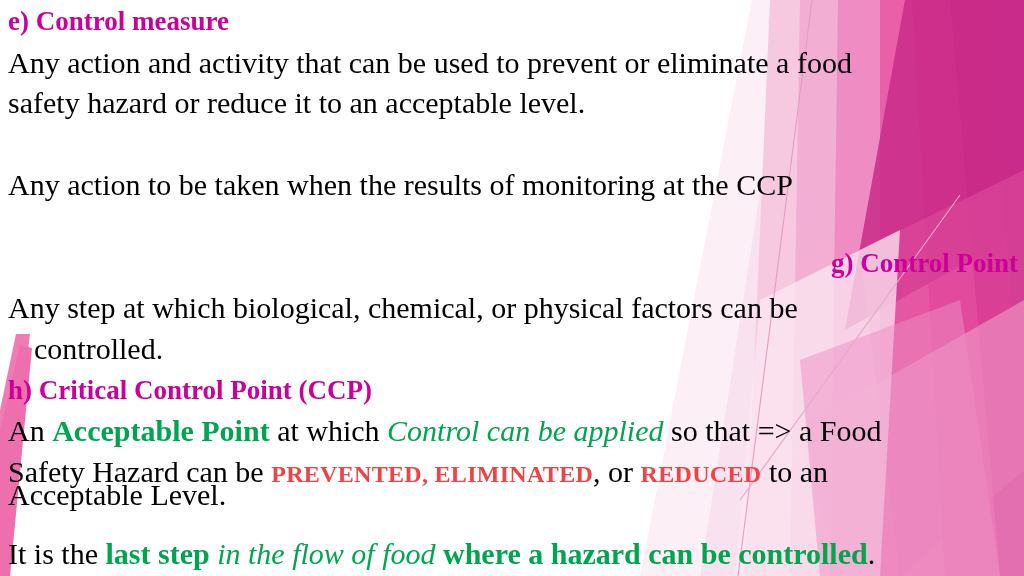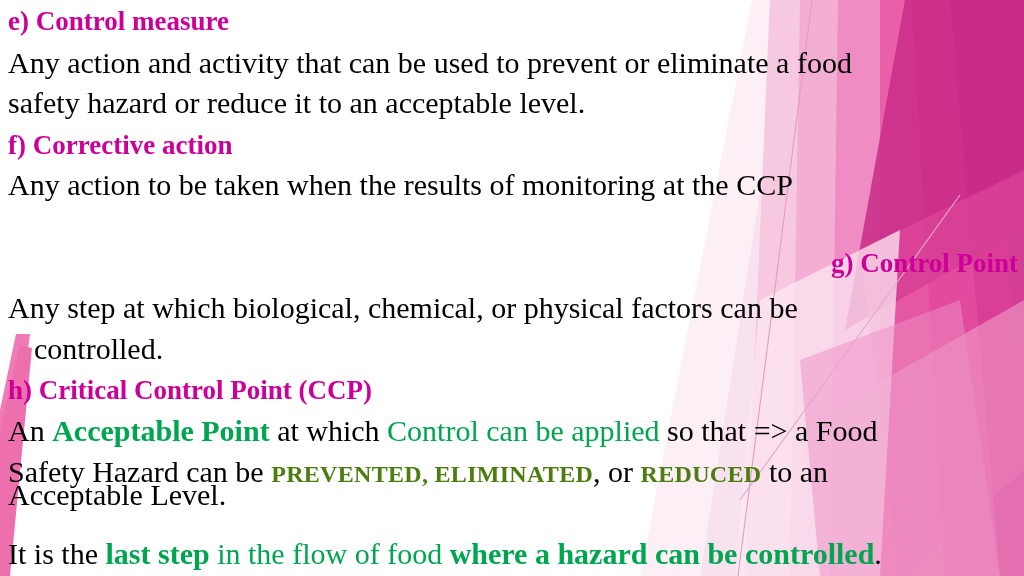--- a/index.html
+++ b/index.html
@@ -34,24 +34,24 @@
     font-size:30px;
     line-height:30px;
     color:#000000;
     letter-spacing:0px;
   }
   .heading{
     color:#CC0099;
     font-weight:bold;
     font-size:27px;
   }
-  .green{ color:#00A550; }
+  .green{ color:#00A550;font-style:italic; }
   .green-b{ color:#00A550; font-weight:bold; }
   .smallcaps{
-    color:#4d7c0f;
+    color:#ef4444;
     font-weight:bold;
     font-size:24px;
     font-variant:small-caps;
     letter-spacing:0.3px;
   }
 </style>
 </head>
 <body>
 
 <div id="slide">
@@ -80,21 +80,20 @@
   <svg id="deco-left" viewBox="0 0 1024 576" preserveAspectRatio="none">
     <polygon points="16,334 30,334 0,576 0,410" fill="#F07CB5"></polygon>
     <polygon points="20,345 32,348 10,576 0,576 0,430" fill="#EE6FAE"></polygon>
   </svg>
 
   <div id="content">
 
     <div class="line heading" style="top:6px;">e) Control measure</div>
     <div class="line" style="top:48px;"> Any action and activity that can be used to prevent or eliminate a food</div>
     <div class="line" style="top:88px;">safety hazard or reduce it to an acceptable level.</div>
-    <div class="line heading" style="top:130px;">f) Corrective action</div>
     <div class="line" style="top:170px;">Any action to be taken when the results of monitoring at the CCP</div>
     <div class="line heading" style="top:248px;text-align:right;">g) Control Point</div>
     <div class="line" style="top:293px;">Any step at which biological, chemical, or physical factors can be</div>
     <div class="line" style="top:334px;margin-left:26px;">controlled.</div>
     <div class="line heading" style="top:375px;">h) Critical Control Point (CCP)</div>
 
     <div class="line" style="top:416px;"><span>An </span><span class="green-b">Acceptable Point</span><span> at which </span><span class="green">Control can be applied</span><span> so that =&gt; a Food</span></div>
     <div class="line" style="top:457px;"><span>Safety Hazard can be </span><span class="smallcaps">PREVENTED, ELIMINATED</span><span>, or </span><span class="smallcaps">REDUCED</span><span> to an</span></div>
     <div class="line" style="top:480px;"><span>Acceptable Level.</span></div>
     <div class="line" style="top:539px;"><span>It is the </span><span class="green-b">last step</span><span class="green"> in the flow of food </span><span class="green-b">where a hazard can be controlled</span><span>.</span></div>

